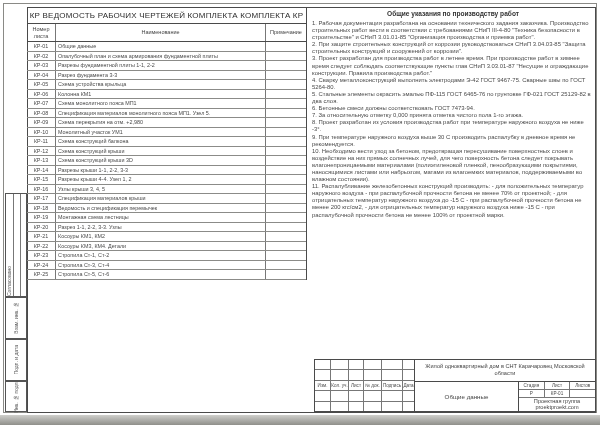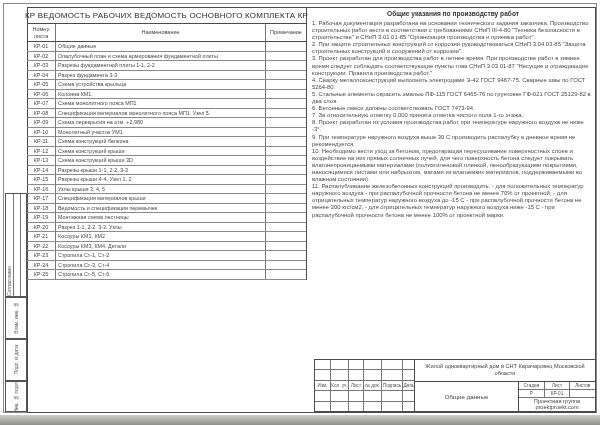--- a/index.html
+++ b/index.html
@@ -64,21 +64,21 @@
     font-size:5.6px;line-height:1.2;color:#444;text-align:center;}
 </style>
 </head>
 <body>
 
 <div class="abs scan-bottom"></div>
 <div class="abs outer-frame"></div>
 <div class="abs inner-frame"></div>
 
 <div class="abs reg">
-  <div class="reg-title">КР ВЕДОМОСТЬ РАБОЧИХ ВЕДОМОСТЬ ОСНОВНОГО КОМПЛЕКТА КР</div>
+  <div class="reg-title">КР ВЕДОМОСТЬ РАБОЧИХ ЧЕРТЕЖЕЙ КОМПЛЕКТА КОМПЛЕКТА КР</div>
   <div class="reg-head">
     <div class="c w-num">Номер листа</div>
     <div class="c w-name">Наименование</div>
     <div class="c w-note">Примечание</div>
   </div>
   <div>
       <div class="trow">
         <div class="c num w-num">КР-01</div>
         <div class="c name w-name">Общие данные</div>
         <div class="c note w-note"></div>

